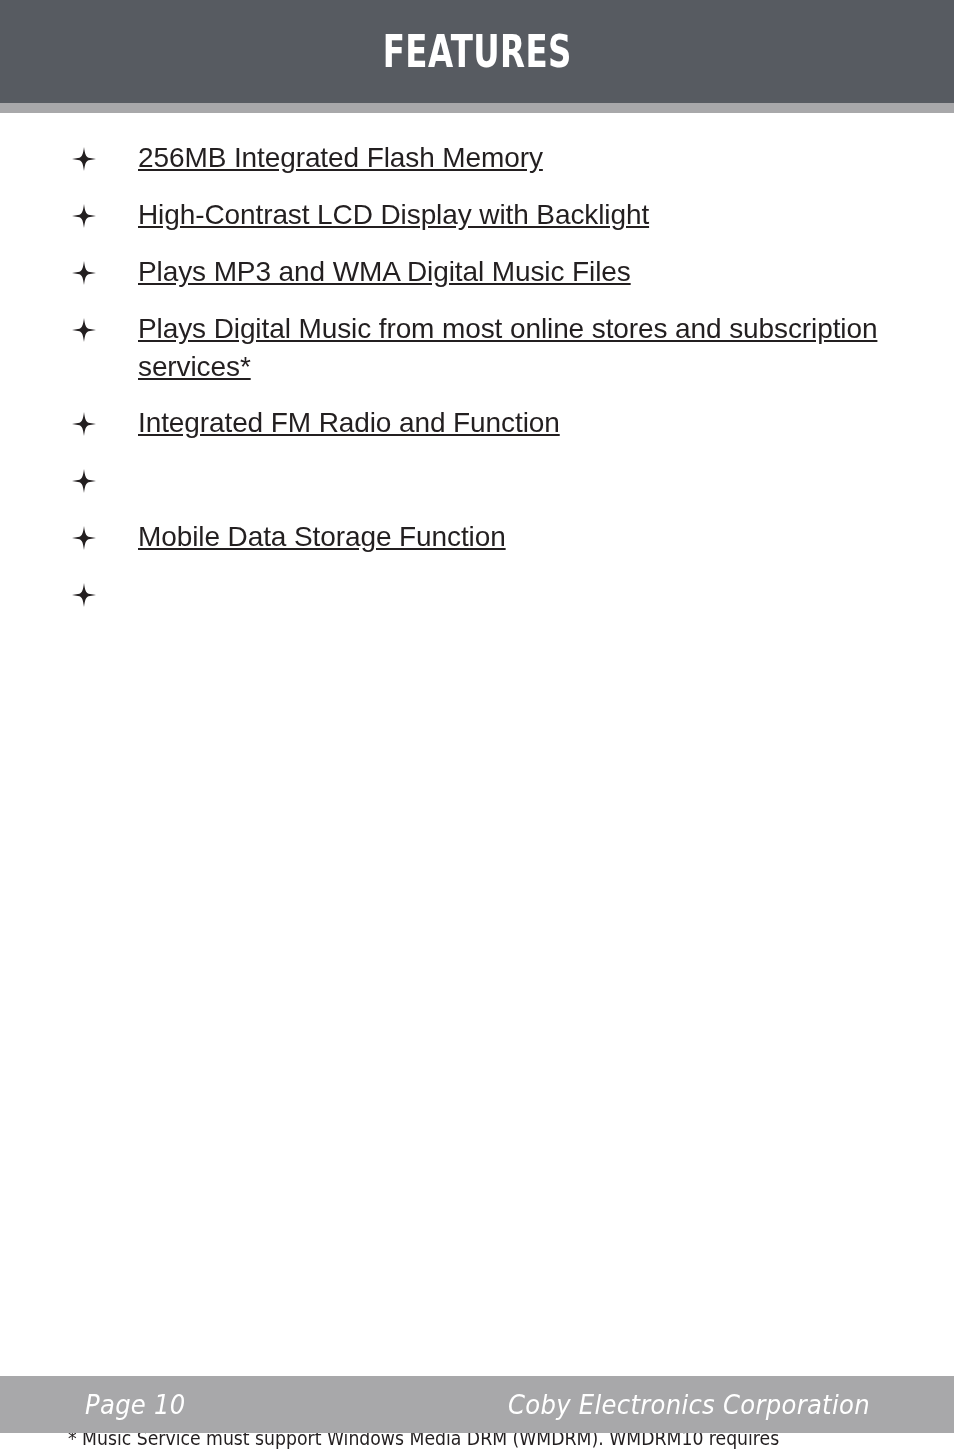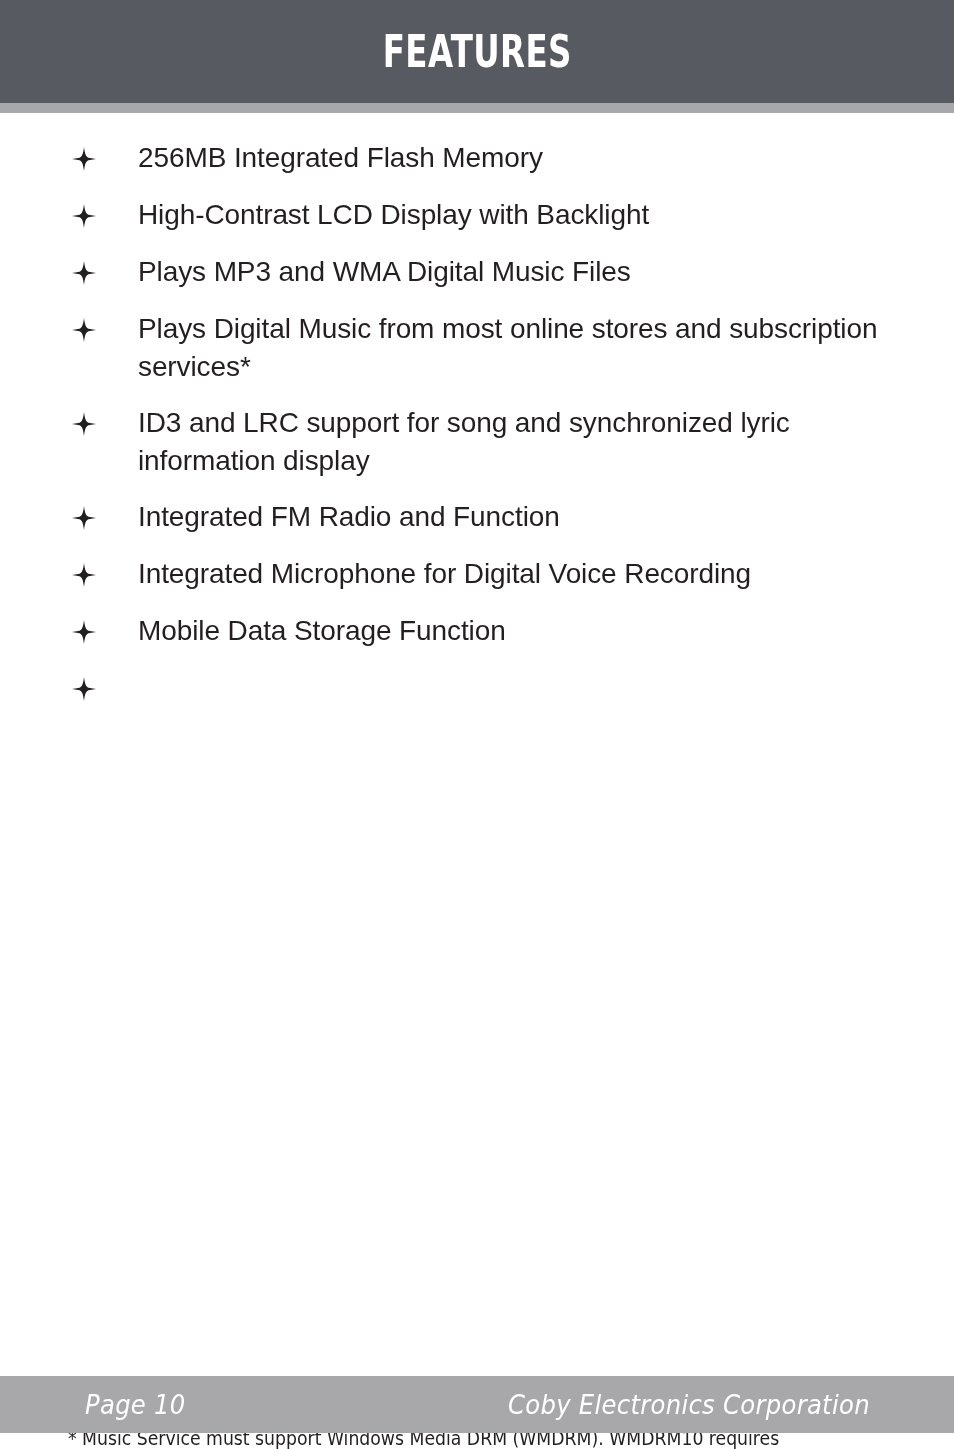--- a/index.html
+++ b/index.html
@@ -82,20 +82,21 @@
     display: block;
   }
   .feature-text {
     flex: 1 1 auto;
     margin-left: 42px;
     font-size: 28px;
     line-height: 38px;
     color: #231f20;
     max-width: 745px;
     letter-spacing: -0.1px;
+    text-decoration: underline;
   }
 
   
   .footnote {
     position: absolute;
     left: 68px;
     top: 1310px;
     width: 800px;
     font-family: "Liberation Sans Narrow", "DejaVu Sans Condensed", "Liberation Sans", sans-serif;
     font-size: 20px;
@@ -180,45 +181,36 @@
 
       <li class="feature-item">
         <span class="bullet-icon">
           <svg width="24" height="24" viewBox="0 0 24 24" aria-hidden="true">
             <path d="M12 0 C12.9 7.1 13.9 9.6 16.5 10.7 L24 12 L16.5 13.3 C13.9 14.4 12.9 16.9 12 24 C11.1 16.9 10.1 14.4 7.5 13.3 L0 12 L7.5 10.7 C10.1 9.6 11.1 7.1 12 0 Z" fill="#231f20"></path>
           </svg>
         </span>
         <span class="feature-text">Plays Digital Music from most online stores and subscription services*</span>
       </li>
 
-      <li class="feature-item">
-        <span class="bullet-icon">
-          <svg width="24" height="24" viewBox="0 0 24 24" aria-hidden="true">
-            <path d="M12 0 C12.9 7.1 13.9 9.6 16.5 10.7 L24 12 L16.5 13.3 C13.9 14.4 12.9 16.9 12 24 C11.1 16.9 10.1 14.4 7.5 13.3 L0 12 L7.5 10.7 C10.1 9.6 11.1 7.1 12 0 Z" fill="#231f20"></path>
-          </svg>
-        </span>
-        <span class="feature-text">ID3 and LRC support for song and synchronized lyric information display</span>
-      </li>
 
       <li class="feature-item">
         <span class="bullet-icon">
           <svg width="24" height="24" viewBox="0 0 24 24" aria-hidden="true">
             <path d="M12 0 C12.9 7.1 13.9 9.6 16.5 10.7 L24 12 L16.5 13.3 C13.9 14.4 12.9 16.9 12 24 C11.1 16.9 10.1 14.4 7.5 13.3 L0 12 L7.5 10.7 C10.1 9.6 11.1 7.1 12 0 Z" fill="#231f20"></path>
           </svg>
         </span>
         <span class="feature-text">Integrated FM Radio and Function</span>
       </li>
 
       <li class="feature-item">
         <span class="bullet-icon">
           <svg width="24" height="24" viewBox="0 0 24 24" aria-hidden="true">
             <path d="M12 0 C12.9 7.1 13.9 9.6 16.5 10.7 L24 12 L16.5 13.3 C13.9 14.4 12.9 16.9 12 24 C11.1 16.9 10.1 14.4 7.5 13.3 L0 12 L7.5 10.7 C10.1 9.6 11.1 7.1 12 0 Z" fill="#231f20"></path>
           </svg>
         </span>
-        <span class="feature-text">Integrated Microphone for Digital Voice Recording</span>
       </li>
 
       <li class="feature-item">
         <span class="bullet-icon">
           <svg width="24" height="24" viewBox="0 0 24 24" aria-hidden="true">
             <path d="M12 0 C12.9 7.1 13.9 9.6 16.5 10.7 L24 12 L16.5 13.3 C13.9 14.4 12.9 16.9 12 24 C11.1 16.9 10.1 14.4 7.5 13.3 L0 12 L7.5 10.7 C10.1 9.6 11.1 7.1 12 0 Z" fill="#231f20"></path>
           </svg>
         </span>
         <span class="feature-text">Mobile Data Storage Function</span>
       </li>

